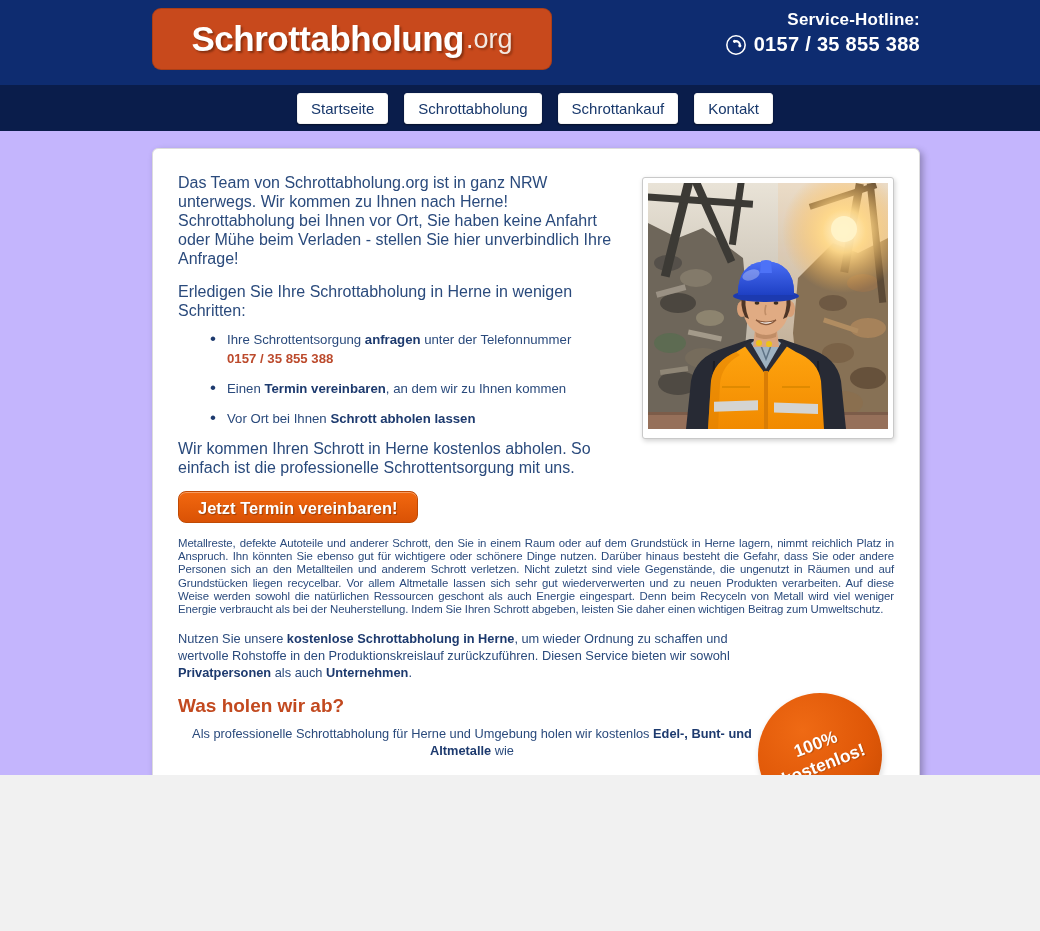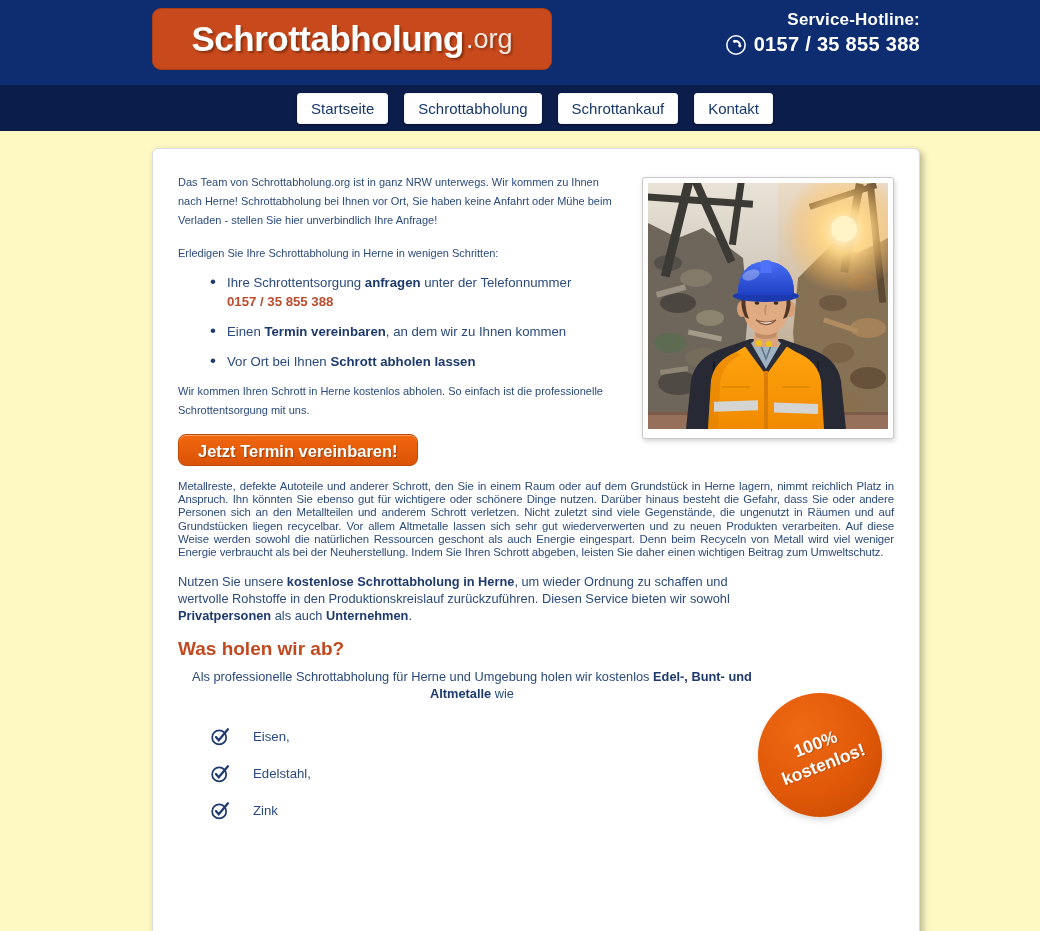--- a/index.html
+++ b/index.html
@@ -1,18 +1,18 @@
 <!DOCTYPE html>
 <html lang="de"><head>
 <meta charset="utf-8">
 <style>
   * { margin:0; padding:0; box-sizing:border-box; }
   html,body { width:1040px; height:931px; overflow:hidden; }
   body { font-family:"Liberation Sans","DejaVu Sans",sans-serif; background:#f1f1f1; }
-  .page { position:relative; width:1040px; height:931px; background:#fef9c3; overflow:hidden; }
+  .page { position:relative; width:1040px; height:775px; background:#c4b5fd; overflow:hidden; }
 
   
   header { position:relative; height:85px; background:#0e2c70; }
   .logo { position:absolute; left:152px; top:8px; width:400px; height:62px;
           background:#c8491c; border-radius:9px; display:flex; align-items:center; justify-content:center;
           cursor:pointer; box-shadow:inset 0 0 0 1px rgba(0,0,0,.15); }
   .logo-brand { color:#fff; font-weight:bold; font-size:35px; letter-spacing:-0.5px;
           text-shadow:2px 2px 2px rgba(60,20,0,.45); }
   .logo-tld { color:#f3e9e2; font-size:27px; margin-left:2px; text-shadow:2px 2px 2px rgba(60,20,0,.35); }
   .hotline { position:absolute; right:120px; top:10px; text-align:right; color:#fff; }
@@ -25,21 +25,21 @@
   .nav-btn { background:#fff; color:#17376b; font-size:15px; text-decoration:none;
              padding:6px 13px; border-radius:3px; border:1px solid #f4f4f4;
              box-shadow:0 1px 2px rgba(0,0,0,.45); cursor:pointer; }
 
   
   .card { position:relative; width:768px; margin:17px 0 0 152px; background:#fff;
           border:1px solid #dcdcdc; border-radius:6px; padding:24px 25px 40px 25px;
           min-height:800px; box-shadow:3px 3px 7px rgba(0,0,0,.28); }
   h1 { color:#c2491f; font-size:20px; font-weight:bold; margin-bottom:14px; letter-spacing:.2px; }
   h2 { color:#c2491f; font-size:19px; font-weight:bold; margin:14px 0 8px 0; }
-  p  { color:#2a4a7c; font-size:11px; line-height:19px; margin-bottom:14px; }
+  p  { color:#2a4a7c; font-size:16px; line-height:19px; margin-bottom:14px; }
   .b { font-weight:bold; color:#1d3a6e; }
   .phone { color:#bc4a2c; font-weight:bold; cursor:pointer; }
 
   .photo-frame { float:right; margin:4px 0 10px 18px; background:#fff; border:1px solid #c9c9c9;
                  border-radius:3px; padding:5px; box-shadow:1px 2px 5px rgba(0,0,0,.18); }
 
   ul.steps { list-style:none; margin:0 0 8px 32px; }
   ul.steps li { position:relative; color:#2a4a7c; font-size:13.2px; line-height:19px;
                 padding-left:17px; margin-bottom:11px; }
   ul.steps li::before { content:"•"; position:absolute; left:0; top:-1px; color:#1d3a6e; font-size:17px; }

